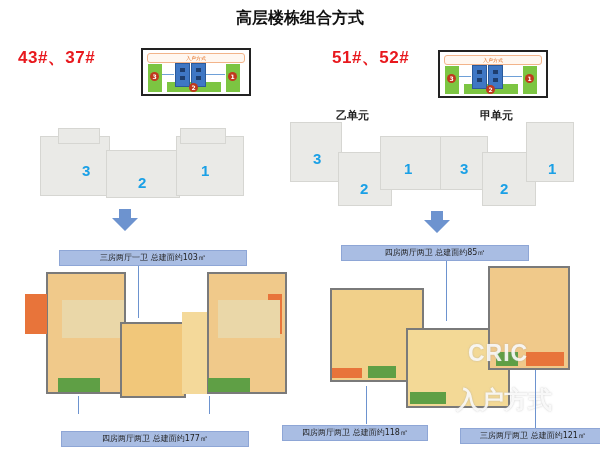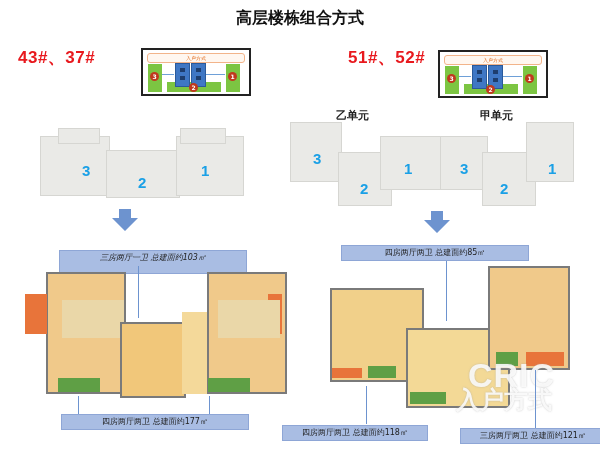--- a/index.html
+++ b/index.html
@@ -56,41 +56,41 @@
   <div class="ghost" style="left:140px;top:0;width:44px;height:14px;"></div>
   <div class="unitnum" style="left:42px;top:34px;">3</div>
   <div class="unitnum" style="left:98px;top:46px;">2</div>
   <div class="unitnum" style="left:161px;top:34px;">1</div>
 </div>
 
 <svg class="abs" style="left:112px;top:209px;" width="26" height="22">
   <polygon points="7,0 19,0 19,9 26,9 13,22 0,9 7,9" fill="#6d93cf"></polygon>
 </svg>
 
-<div class="abs lbl" style="left:59px;top:250px;width:188px;height:24px;line-height:14px;font-style:italic;">三房两厅一卫  总建面约103㎡</div>
+<div class="abs lbl" style="left:59px;top:250px;width:188px;height:16px;line-height:14px;">三房两厅一卫  总建面约103㎡</div>
 <div class="abs" style="left:138px;top:266px;width:1px;height:52px;background:#6d93cf;"></div>
 
 <div class="abs" style="left:22px;top:272px;width:258px;height:122px;">
   <div class="room" style="left:24px;top:0;width:76px;height:118px;background:#f0c98a;border:2px solid #7a7a7a;"></div>
   <div class="room" style="left:3px;top:22px;width:22px;height:40px;background:#e8743a;"></div>
   <div class="room" style="left:40px;top:28px;width:62px;height:38px;background:#ead7a8;"></div>
   <div class="room" style="left:36px;top:106px;width:42px;height:14px;background:#5f9f45;"></div>
   <div class="room" style="left:98px;top:50px;width:62px;height:72px;background:#f1c77a;border:2px solid #7a7a7a;"></div>
   <div class="room" style="left:160px;top:40px;width:28px;height:82px;background:#f4d99a;"></div>
   <div class="room" style="left:185px;top:0;width:76px;height:118px;background:#f0c98a;border:2px solid #7a7a7a;"></div>
   <div class="room" style="left:246px;top:22px;width:14px;height:40px;background:#e8743a;"></div>
   <div class="room" style="left:196px;top:28px;width:62px;height:38px;background:#ead7a8;"></div>
   <div class="room" style="left:186px;top:106px;width:42px;height:14px;background:#5f9f45;"></div>
 </div>
 
 <div class="abs" style="left:78px;top:396px;width:1px;height:18px;background:#6d93cf;"></div>
 <div class="abs" style="left:209px;top:396px;width:1px;height:18px;background:#6d93cf;"></div>
-<div class="abs lbl" style="left:61px;top:414px;width:188px;height:16px;line-height:14px;">四房两厅两卫  总建面约177㎡</div>
+<div class="abs lbl" style="left:61px;top:431px;width:188px;height:16px;line-height:14px;">四房两厅两卫  总建面约177㎡</div>
 
-<div class="abs bldg" style="left:348px;top:46px;">51#、52#</div>
+<div class="abs bldg" style="left:332px;top:46px;">51#、52#</div>
 
 <div class="abs mini" style="left:438px;top:50px;width:110px;height:48px;">
   <div class="hdr">入户方式</div>
   <div class="g" style="left:5px;top:14px;width:14px;height:28px;"></div>
   <div class="g" style="left:83px;top:14px;width:14px;height:28px;"></div>
   <div class="g" style="left:24px;top:32px;width:54px;height:10px;"></div>
   <div class="e" style="left:32px;top:13px;">
       <span></span>
       <span></span>
     </div>
@@ -134,19 +134,19 @@
   <div class="room" style="left:0;top:22px;width:90px;height:90px;background:#f1d08a;border:2px solid #7a7a7a;"></div>
   <div class="room" style="left:2px;top:102px;width:30px;height:10px;background:#e8743a;"></div>
   <div class="room" style="left:38px;top:100px;width:28px;height:12px;background:#5f9f45;"></div>
   <div class="room" style="left:76px;top:62px;width:100px;height:76px;background:#f3d996;border:2px solid #7a7a7a;"></div>
   <div class="room" style="left:80px;top:126px;width:36px;height:12px;background:#5f9f45;"></div>
   <div class="room" style="left:158px;top:0;width:78px;height:100px;background:#f0c98a;border:2px solid #7a7a7a;"></div>
   <div class="room" style="left:166px;top:86px;width:22px;height:14px;background:#5f9f45;"></div>
   <div class="room" style="left:196px;top:86px;width:38px;height:14px;background:#e8743a;"></div>
 </div>
 
-<div class="abs wm" style="left:468px;top:356px;font-size:34px;letter-spacing:1px;text-align:center;">CRIC</div>
+<div class="abs wm" style="left:468px;top:340px;font-size:23px;letter-spacing:1px;text-align:center;">CRIC</div>
 <div class="abs wm" style="left:456px;top:384px;font-size:24px;">入户方式</div>
 
 <div class="abs" style="left:366px;top:386px;width:1px;height:38px;background:#6d93cf;"></div>
 <div class="abs" style="left:535px;top:370px;width:1px;height:58px;background:#6d93cf;"></div>
 <div class="abs lbl" style="left:282px;top:425px;width:146px;height:16px;line-height:14px;">四房两厅两卫  总建面约118㎡</div>
 <div class="abs lbl" style="left:430px;top:428px;width:146px;height:16px;line-height:14px;margin-left:30px;">三房两厅两卫  总建面约121㎡</div>
 
 </body></html>

